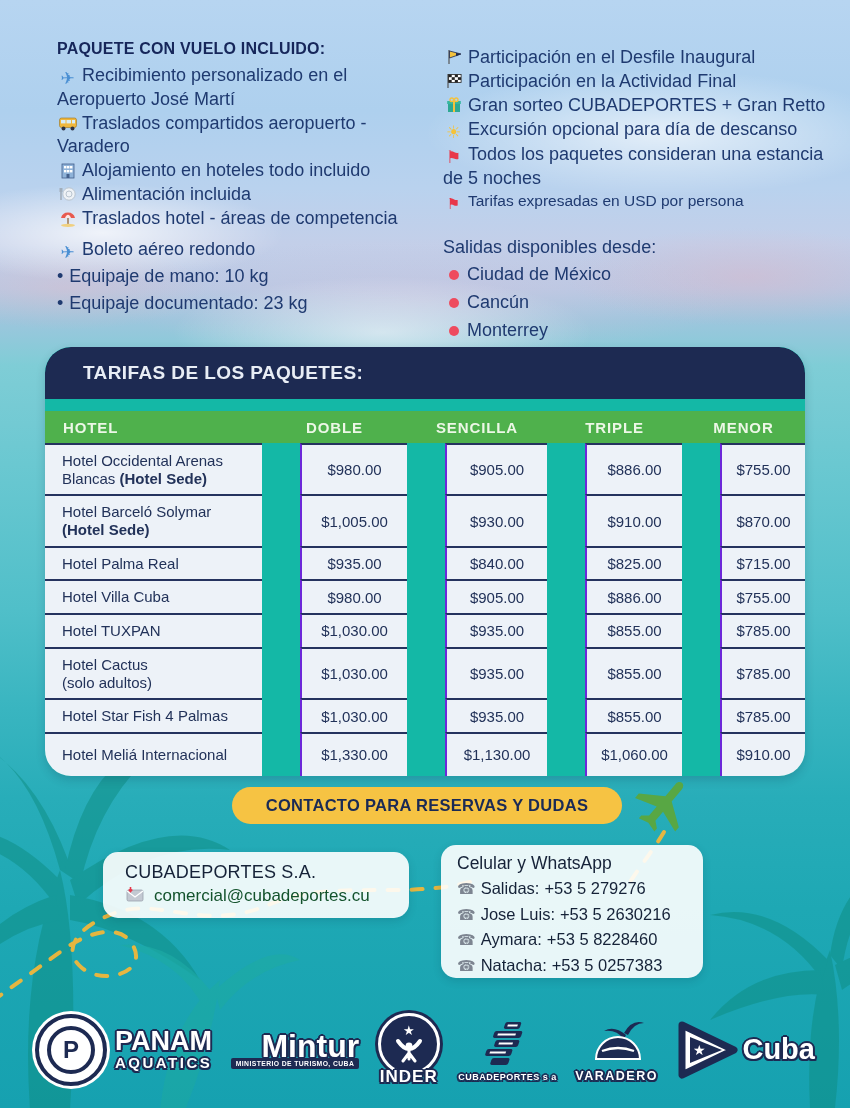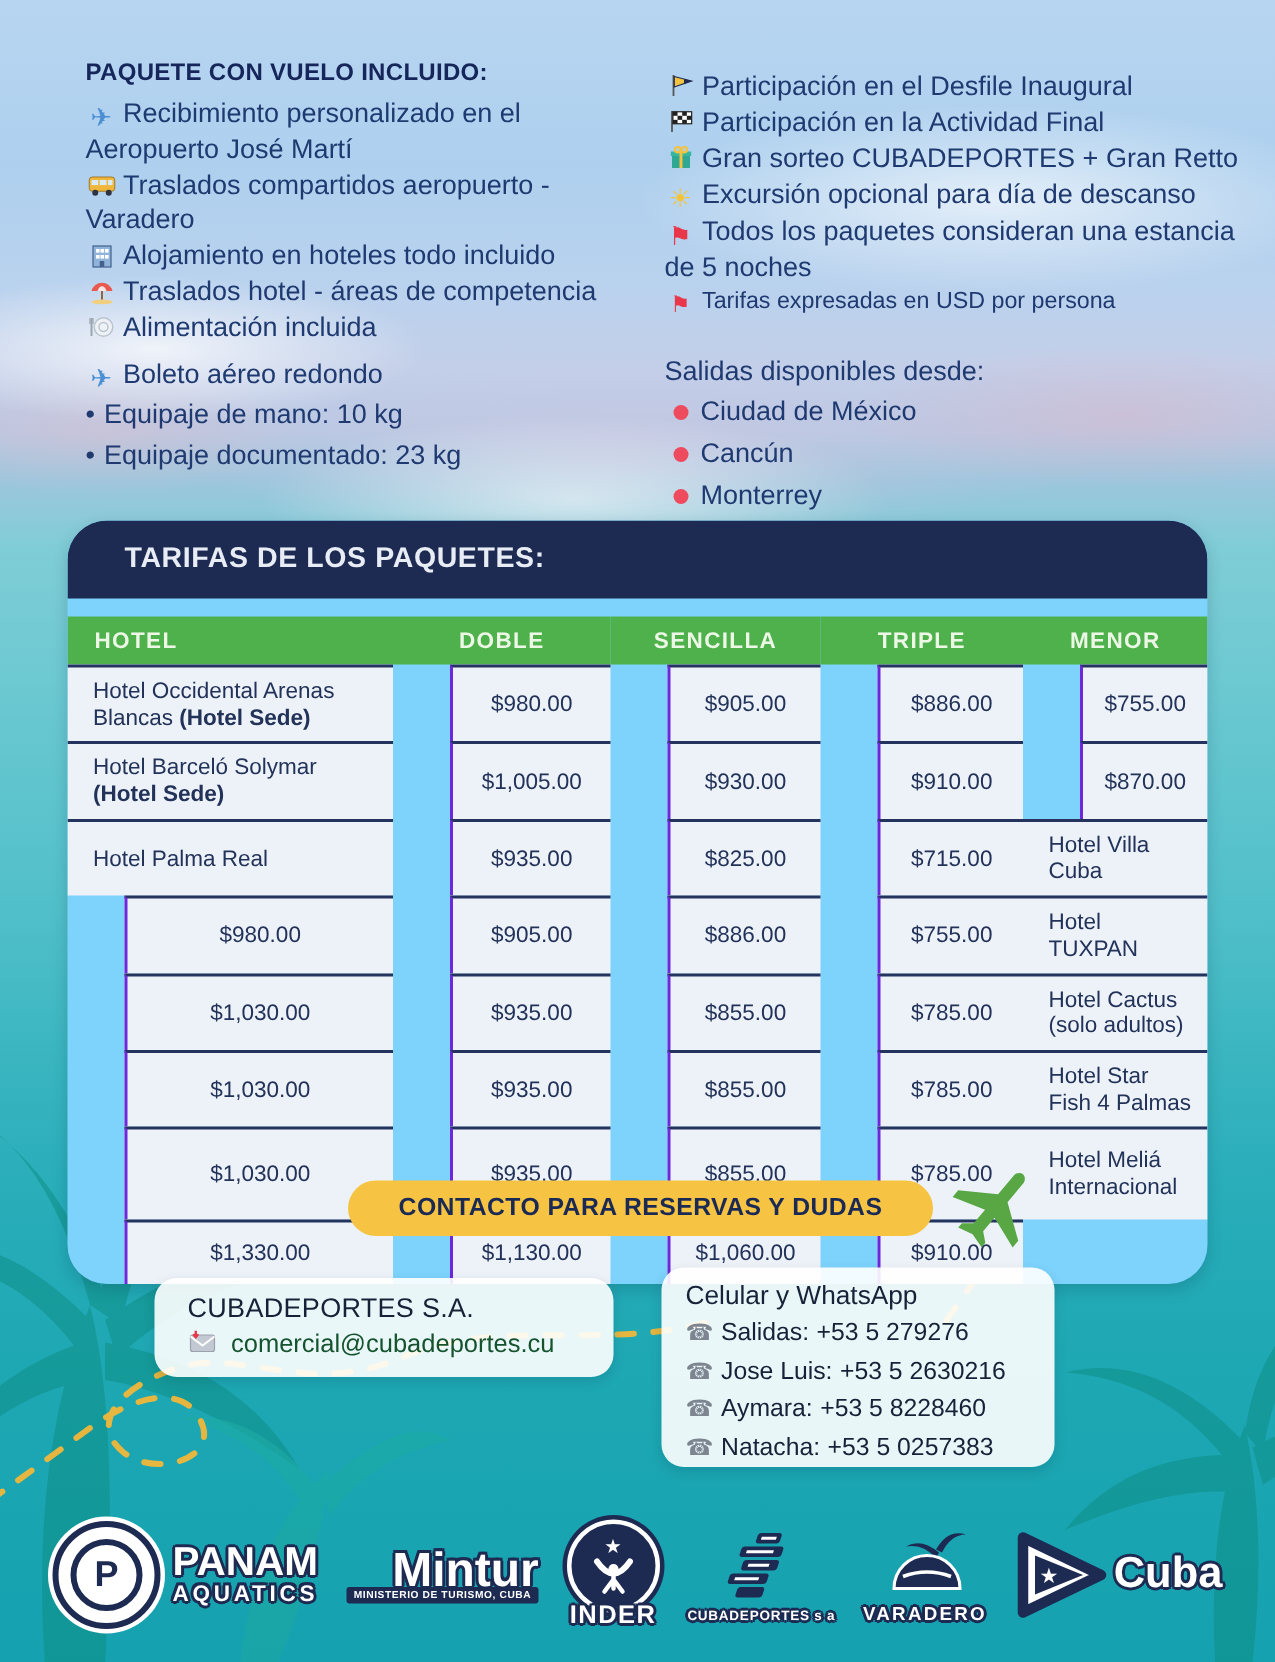--- a/index.html
+++ b/index.html
@@ -30,21 +30,21 @@
   .feat.small{font-size:15.5px;}
   .icn{display:inline-flex;width:21px;height:18px;vertical-align:-3px;margin-right:4px;justify-content:center;}
   .glyph{font-size:17px;line-height:18px;}
   .bullet-line{font-size:18px;color:#1f3a70;line-height:1.5;}
   .dot{color:#1f3a70;margin-right:6px;}
   .city{font-size:18px;color:#1f3a70;line-height:1.55;display:flex;align-items:center;}
   .reddot{width:10px;height:10px;border-radius:50%;background:#ee4b5e;display:inline-block;margin:0 8px 0 6px;}
   .dep-title{font-size:18px;color:#1f3a70;margin-bottom:3px;}
 
   
-  .card{left:45px;top:347px;width:760px;background:#7dd3fc;border-radius:26px;overflow:hidden;
+  .card{left:45px;top:347px;width:760px;background:#14b8a6;border-radius:26px;overflow:hidden;
         box-shadow:0 4px 10px rgba(10,40,60,.18);}
   .card-title{background:#1d2a52;color:#e8edf5;font-size:19px;font-weight:800;letter-spacing:.4px;
         height:52px;line-height:52px;padding-left:38px;border-radius:26px 26px 0 0;margin-bottom:12px;}
   .grid{display:grid;grid-template-columns:217px 145px 140px 135px 123px;}
   .gh{background:#4fb14c;color:#ecf7e6;font-weight:800;font-size:15px;letter-spacing:.9px;
       display:flex;align-items:center;height:32px;}
   .gh.first{padding-left:18px;}
   .gh.center{justify-content:center;}
   .cell{background:#edf2f8;border-top:2px solid #25335f;color:#223259;font-size:15px;
         display:flex;align-items:center;justify-content:center;padding:7px 6px;}
@@ -162,37 +162,37 @@
           <rect x="5" y="9" width="2.4" height="2.4" fill="#fff"></rect>
           <rect x="8" y="9" width="2.4" height="2.4" fill="#fff"></rect>
           <rect x="11" y="9" width="2.4" height="2.4" fill="#fff"></rect>
           <rect x="7.5" y="13" width="3" height="4" fill="#44608c"></rect>
         </svg>
       </span><span>Alojamiento en hoteles todo incluido</span>
   </div>
   <div class="feat">
     <span class="icn">
         <svg width="18" height="18" viewBox="0 0 18 18">
-          <path d="M2 9 A7.2 7.2 0 0 1 16 9 Z" fill="#e85a4f"></path>
-          <path d="M6 9 A3.5 6.5 0 0 1 12 9 Z" fill="#fff" opacity=".85"></path>
-          <line x1="9" y1="9" x2="9" y2="16" stroke="#8a5a2a" stroke-width="1.2"></line>
-          <ellipse cx="9" cy="16.3" rx="7" ry="1.6" fill="#f0d080"></ellipse>
-        </svg>
-      </span><span>Traslados hotel - áreas de competencia</span>
-  </div>
-  <div class="feat">
-    <span class="icn">
-        <svg width="18" height="18" viewBox="0 0 18 18">
           <circle cx="10" cy="9" r="6.2" fill="#eef2f6" stroke="#b9c4cf" stroke-width="1"></circle>
           <circle cx="10" cy="9" r="3" fill="none" stroke="#b9c4cf" stroke-width="1"></circle>
           <line x1="2" y1="3" x2="2" y2="15" stroke="#9aa4ae" stroke-width="1.3"></line>
           <line x1="1" y1="3" x2="1" y2="7" stroke="#9aa4ae" stroke-width=".8"></line>
           <line x1="3" y1="3" x2="3" y2="7" stroke="#9aa4ae" stroke-width=".8"></line>
         </svg>
       </span><span>Alimentación incluida</span>
+  </div>
+  <div class="feat">
+    <span class="icn">
+        <svg width="18" height="18" viewBox="0 0 18 18">
+          <path d="M2 9 A7.2 7.2 0 0 1 16 9 Z" fill="#e85a4f"></path>
+          <path d="M6 9 A3.5 6.5 0 0 1 12 9 Z" fill="#fff" opacity=".85"></path>
+          <line x1="9" y1="9" x2="9" y2="16" stroke="#8a5a2a" stroke-width="1.2"></line>
+          <ellipse cx="9" cy="16.3" rx="7" ry="1.6" fill="#f0d080"></ellipse>
+        </svg>
+      </span><span>Traslados hotel - áreas de competencia</span>
   </div>
 </div>
 
 <div class="abs" style="left:443px;top:45px;width:395px;">
   <div class="feat">
     <span class="icn">
         <svg width="18" height="18" viewBox="0 0 18 18">
           <line x1="4" y1="2" x2="4" y2="16" stroke="#555" stroke-width="1.2"></line>
           <polygon points="4.5,3 16,6 4.5,10" fill="#f3c23e" stroke="#1d2a52" stroke-width=".8"></polygon>
           <polygon points="11,4.7 16,6 11,8.2" fill="#1d2a52"></polygon>
@@ -283,20 +283,21 @@
     <div class="cell price">$755.00</div>
 
     <div class="cell hotel"><span>Hotel Barceló Solymar</span> <span class="hnote blocknote">(Hotel Sede)</span></div>
     <div class="cell price">$1,005.00</div>
     <div class="cell price">$930.00</div>
     <div class="cell price">$910.00</div>
     <div class="cell price">$870.00</div>
 
     <div class="cell hotel"><span>Hotel Palma Real</span></div>
     <div class="cell price">$935.00</div>
+    <div class="cell price">$840.00</div>
     <div class="cell price">$825.00</div>
     <div class="cell price">$715.00</div>
 
     <div class="cell hotel"><span>Hotel Villa Cuba</span></div>
     <div class="cell price">$980.00</div>
     <div class="cell price">$905.00</div>
     <div class="cell price">$886.00</div>
     <div class="cell price">$755.00</div>
 
     <div class="cell hotel"><span>Hotel TUXPAN</span></div>

